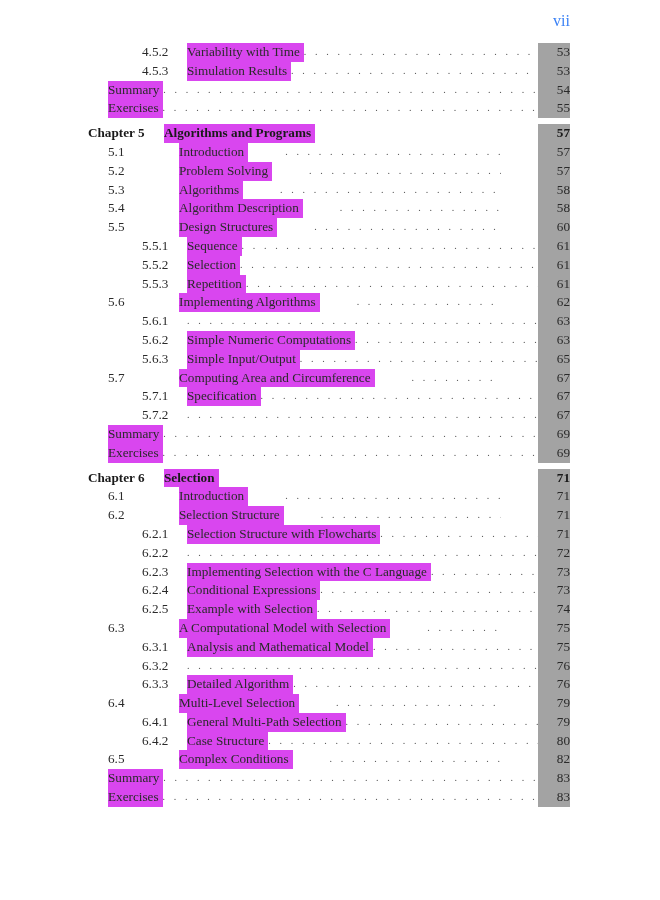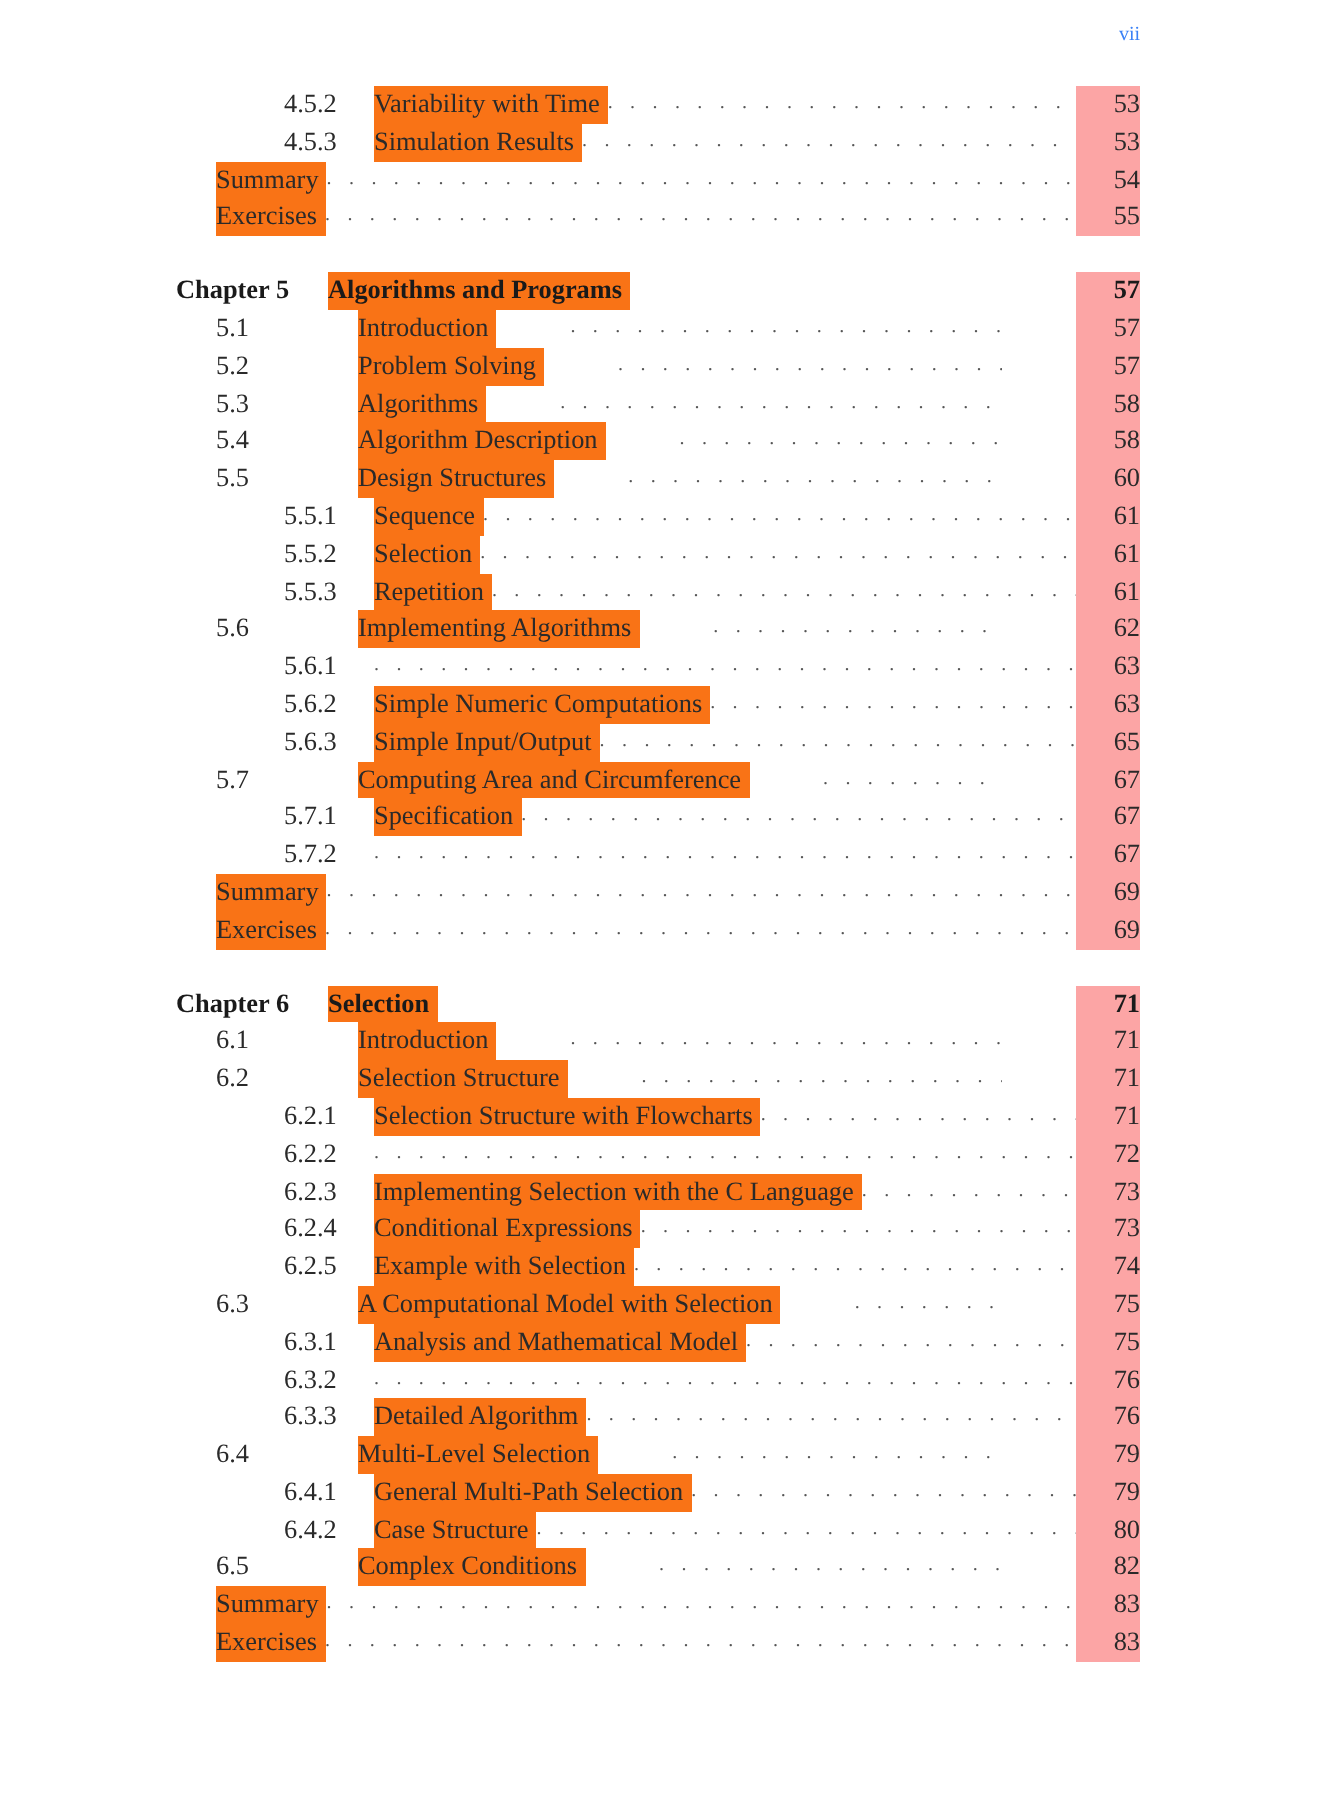--- a/index.html
+++ b/index.html
@@ -1,30 +1,30 @@
 <!DOCTYPE html>
 <html><head>
 <meta charset="utf-8">
 <style>
   html, body { margin: 0; padding: 0; background: #ffffff; }
   body { width: 660px; height: 900px; position: relative; overflow: hidden;
          font-family: "Liberation Serif", serif; color: #2a2a2a; font-size: 13.2px; }
-  .page-number { position: absolute; top: 12px; right: 90px; font-size: 10px; color: #3b82f6; }
+  .page-number { position: absolute; top: 12px; right: 90px; font-size: 16px; color: #3b82f6; }
   .toc { position: absolute; top: 43px; left: 88px; width: 482px; }
   .row { position: relative; height: 18.8px; line-height: 18.8px; display: flex; white-space: nowrap; }
   .row .num { display: inline-block; }
-  .row .title { display: inline-block; background: #f97316; padding-right: 4px; position: relative; z-index: 1; }
+  .row .title { display: inline-block; background: #d946ef; padding-right: 4px; position: relative; z-index: 1; }
   .row .dots { flex: 1; overflow: hidden; position: relative; color: #555; letter-spacing: 3.1px; font-size: 10px; }
-  .row .page { width: 22px; text-align: right; background: #fca5a5; position: relative; z-index: 1; padding-left: 10px; }
+  .row .page { width: 22px; text-align: right; background: #a3a3a3; position: relative; z-index: 1; padding-left: 10px; }
   .lvl-1 { padding-left: 20px; gap: 37px; }
   .lvl-1 .num { width: 34px; }
   .lvl-2 { padding-left: 54px; justify-content: flex-end; }
   .lvl-2 .num { width: 45px; }
   .lvl-s { padding-left: 20px; }
-  .chapter { font-weight: bold; color: #1a1a1a; margin-top: 18px; }
+  .chapter { font-weight: bold; color: #1a1a1a; margin-top: 6px; }
   .chapter .num { width: 76px; }
   .chapter .dots { visibility: hidden; }
 </style>
 </head>
 <body>
 
 <div class="page-number">vii</div>
 
 <div class="toc" id="toc">
     <div class="row lvl-2">

